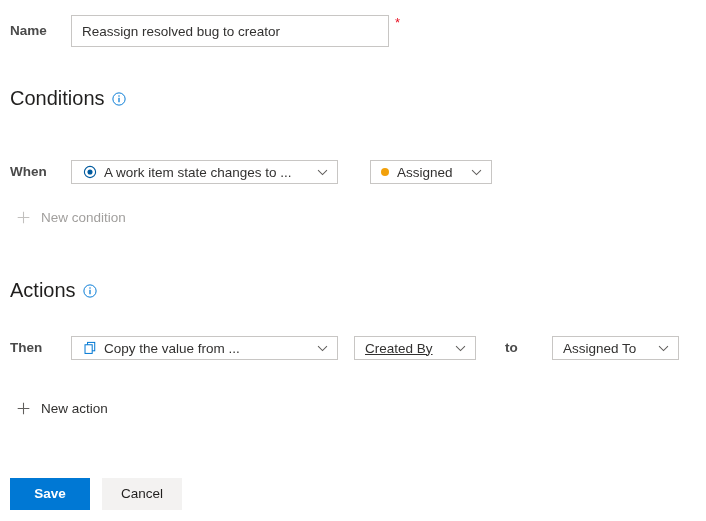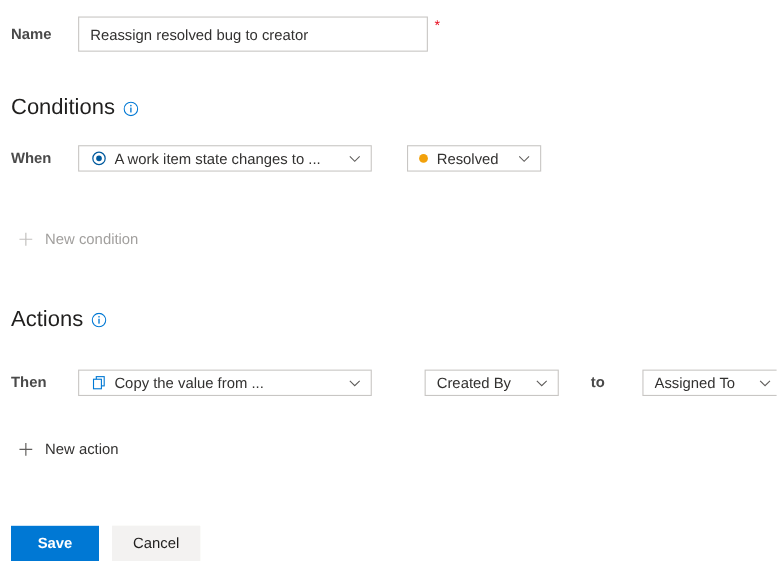--- a/index.html
+++ b/index.html
@@ -143,21 +143,21 @@
     flex: 0 0 auto;
     width: 8px;
     height: 8px;
     border-radius: 50%;
     margin-right: 8px;
   }
 
   
   #when-row {
     left: 10px;
-    top: 128px;
+    top: 156px;
     width: 690px;
     height: 32px;
   }
   #condition-type-dropdown {
     width: 267px;
     flex: 0 0 267px;
   }
   #condition-value-dropdown {
     width: 122px;
     flex: 0 0 122px;
@@ -172,21 +172,22 @@
     height: 32px;
   }
   #action-type-dropdown {
     width: 267px;
     flex: 0 0 267px;
     justify-content: flex-end;
   }
   #action-source-dropdown {
     width: 122px;
     flex: 0 0 122px;
-    margin-left: 48px;
+    margin-left: 16px;
+    text-decoration: underline;
   }
   .inline-word {
     font-size: 13.5px;
     font-weight: bold;
     color: #4a4a4a;
     margin: 0 0 0 29px;
     width: 47px;
     flex: 0 0 47px;
     line-height: 1;
   }
@@ -298,21 +299,21 @@
       <span class="dd-text">A work item state changes to ...</span>
       <span class="chevron">
         <svg viewBox="0 0 16 16" width="13" height="13" aria-hidden="true">
           <path d="M2.5 5.2 L8 10.6 L13.5 5.2" fill="none" stroke="#605e5c" stroke-width="1.25"></path>
         </svg>
       </span>
     </div>
 
     <div class="dropdown" id="condition-value-dropdown">
       <span class="state-dot" id="resolved-dot" style="background: rgb(242, 161, 11);"></span>
-      <span class="dd-text">Resolved</span>
+      <span class="dd-text">Assigned</span>
       <span class="chevron">
         <svg viewBox="0 0 16 16" width="13" height="13" aria-hidden="true">
           <path d="M2.5 5.2 L8 10.6 L13.5 5.2" fill="none" stroke="#605e5c" stroke-width="1.25"></path>
         </svg>
       </span>
     </div>
   </div>
 
   <div class="add-link" id="new-condition-link">
     <span class="plus">

